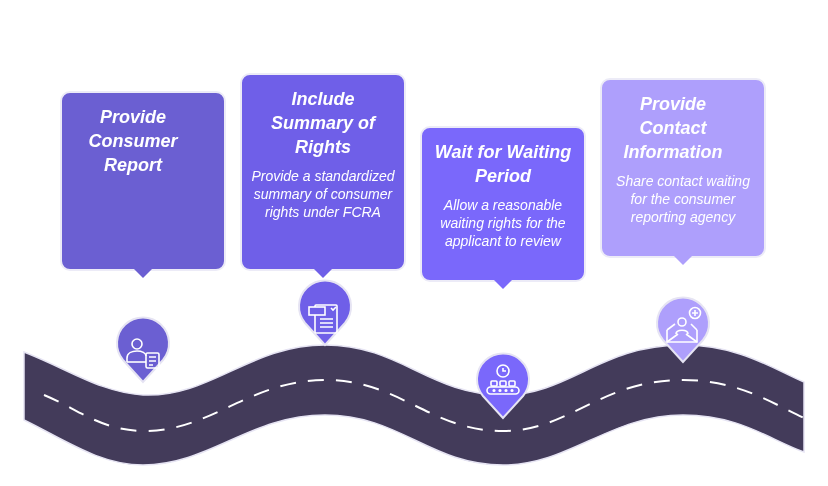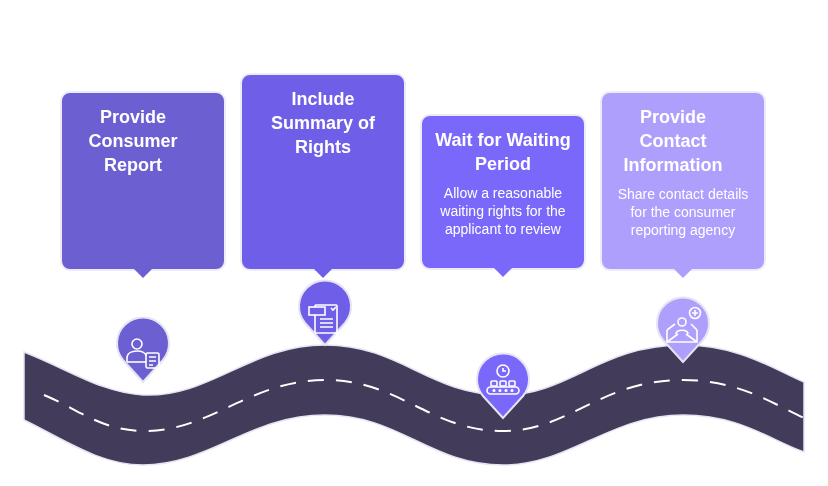--- a/index.html
+++ b/index.html
@@ -1,36 +1,36 @@
 <!DOCTYPE html>
 <html><head>
   <meta charset="utf-8">
   <style>
     html, body { margin: 0; padding: 0; background: #ffffff; }
     body { width: 828px; height: 486px; position: relative; overflow: hidden;
            font-family: "Liberation Sans", "DejaVu Sans", sans-serif; }
     .card {
       position: absolute; width: 166px; border-radius: 10px;
       border: 2px solid #ecebf7; box-sizing: border-box;
-      color: #ffffff; text-align: center;
+      color: #ffffff; text-align: center; font-style: italic;
     }
     .card .title { font-weight: bold; font-size: 18px; line-height: 24px; }
     .card .desc { font-size: 14px; line-height: 18px; margin-top: 8px; }
     .card .tail {
       position: absolute; bottom: -9px; left: 50%; margin-left: -9px;
       width: 0; height: 0; border-left: 9px solid transparent; border-right: 9px solid transparent;
     }
     #card-1 { left: 60px; top: 91px; height: 180px; background: #6b5fd2; padding: 12px 6px 0 6px; }
     #card-1 .title { padding-right: 20px; }
     #card-1 .tail { border-top: 9px solid #6b5fd2; }
     #card-2 { left: 240px; top: 73px; height: 198px; background: #6f5fe8; padding: 12px 6px 0 6px; }
     #card-2 .tail { border-top: 9px solid #6f5fe8; }
-    #card-3 { left: 420px; top: 114px; height: 156px; background: #7a68fb; padding: 12px 6px 0 6px; }
+    #card-3 { left: 420px; top: 126px; height: 156px; background: #7a68fb; padding: 12px 6px 0 6px; }
     #card-3 .tail { border-top: 9px solid #7a68fb; }
-    #card-4 { left: 600px; top: 91px; height: 180px; background: #ae9ffc; padding: 12px 6px 0 6px; }
+    #card-4 { left: 600px; top: 78px; height: 180px; background: #ae9ffc; padding: 12px 6px 0 6px; }
     #card-4 .title { padding-right: 20px; }
     #card-4 .tail { border-top: 9px solid #ae9ffc; }
     #road-svg { position: absolute; left: 0; top: 0; }
   </style>
 </head>
 <body>
 
 <svg id="road-svg" width="828" height="486" viewBox="0 0 828 486">
 
   <path id="road-surface" d="M24,352 C70,370 100,392 143,395 C210,398 250,345 325,345 C400,345 430,395 503,395 C570,395 600,345 683,345 C740,345 775,370 804,382
@@ -88,24 +88,25 @@
     </g>
   </g>
 </svg>
 
 <div class="card" id="card-1">
   <div class="title">Provide Consumer Report</div>
   <div class="tail"></div>
 </div>
 <div class="card" id="card-2">
   <div class="title">Include Summary of Rights</div>
+  <div class="desc">Provide a standardized summary of consumer rights under FCRA</div>
   <div class="tail"></div>
 </div>
 <div class="card" id="card-3">
   <div class="title">Wait for Waiting Period</div>
   <div class="desc">Allow a reasonable waiting rights for the applicant to review</div>
   <div class="tail"></div>
 </div>
 <div class="card" id="card-4">
   <div class="title">Provide Contact Information</div>
-  <div class="desc">Share contact details for the consumer reporting agency</div>
+  <div class="desc">Share contact waiting for the consumer reporting agency</div>
   <div class="tail"></div>
 </div>
 
 </body></html>

